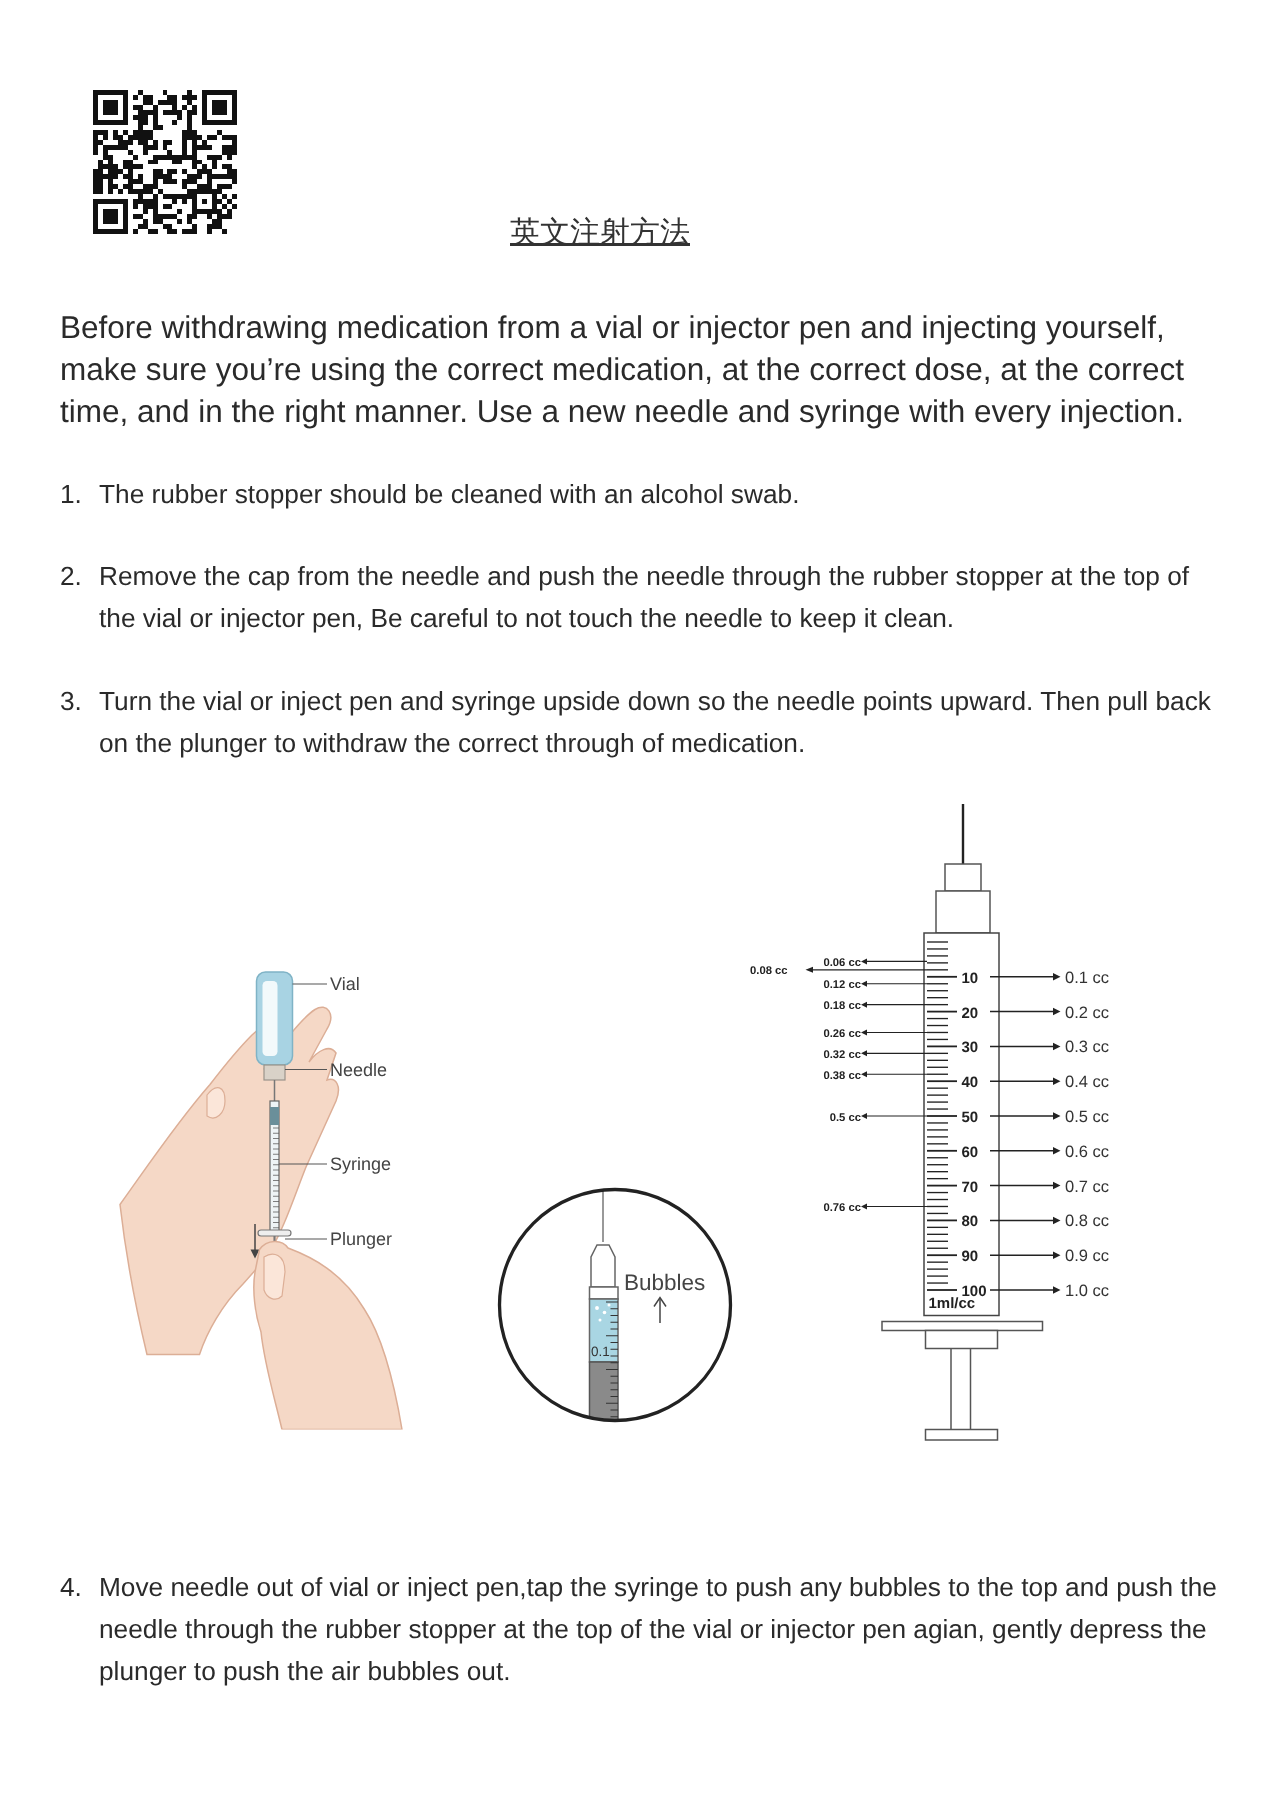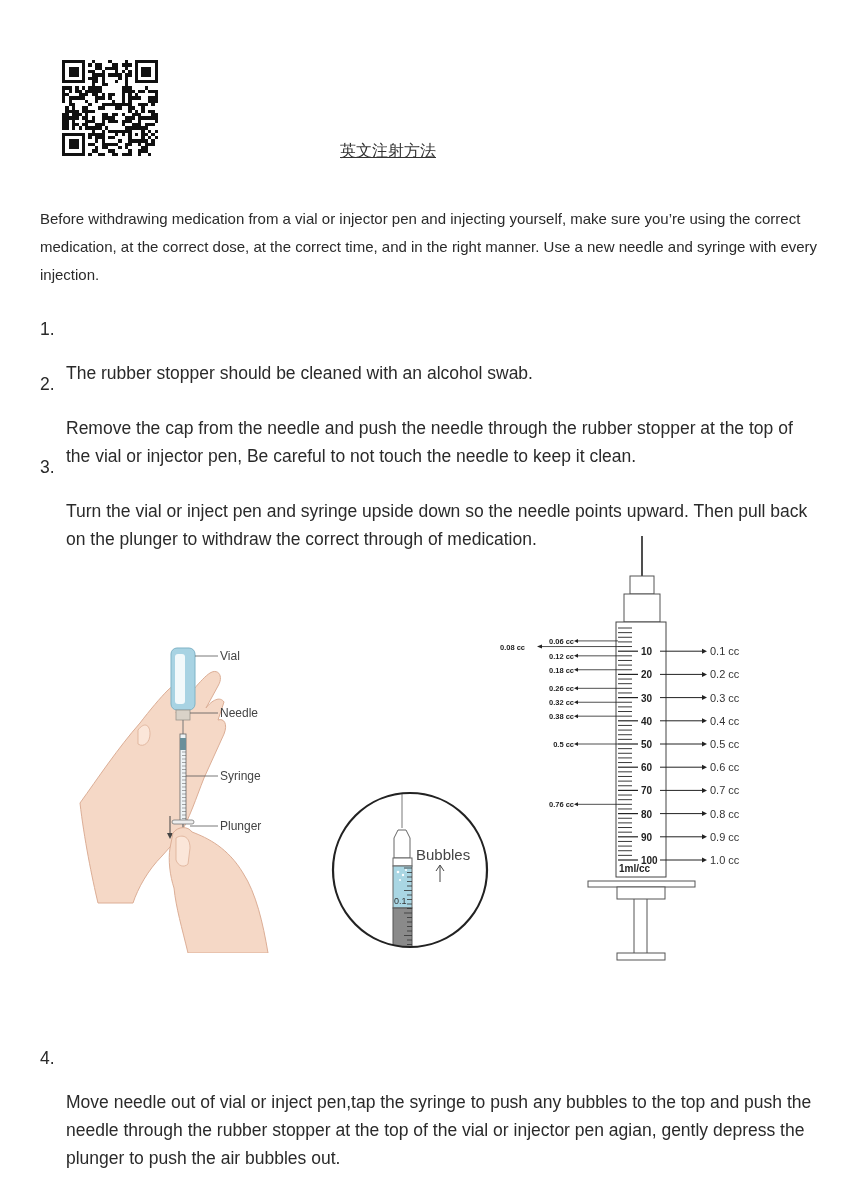--- a/index.html
+++ b/index.html
@@ -1,23 +1,23 @@
 <!DOCTYPE html>
 <html><head>
 <meta charset="utf-8">
 <style>
   html,body{margin:0;padding:0;background:#ffffff;}
   body{width:849px;height:1200px;position:relative;overflow:hidden;font-family:"Liberation Sans",sans-serif;color:#222;}
   .qr{position:absolute;left:62px;top:60px;width:96px;height:96px;}
-  .title{position:absolute;left:340px;top:141px;font-size:16px;text-decoration:underline;font-family:Liberation Serif, serif;color:#333;letter-spacing:0px;}
-  .para{position:absolute;left:40px;width:780px;font-size:15px;line-height:28px;color:#2a2a2a;}
+  .title{position:absolute;left:340px;top:141px;font-size:20px;text-decoration:underline;font-family:Liberation Serif, serif;color:#333;letter-spacing:0px;}
+  .para{position:absolute;left:40px;width:780px;font-size:21px;line-height:28px;color:#2a2a2a;}
   .intro{top:205px;}
   .step{position:absolute;left:40px;width:780px;font-size:17.5px;line-height:28px;color:#2a2a2a;display:flex;}
   .step .num{width:26px;flex:none;}
-  .step .txt{flex:1;margin-top:44px;}
+  .step .txt{flex:1;}
   .s1{top:315px;}
   .s2{top:370px;}
   .s3{top:453px;}
   .s4{top:1044px;}
   .fig{position:absolute;}
   .fig-hand{left:78px;top:638px;width:210px;height:315px;}
   .fig-bubbles{left:330px;top:790px;width:160px;height:160px;}
   .fig-syringe{left:490px;top:530px;width:270px;height:440px;}
   .lbl{font-family:"Liberation Sans",sans-serif;}
 </style>

